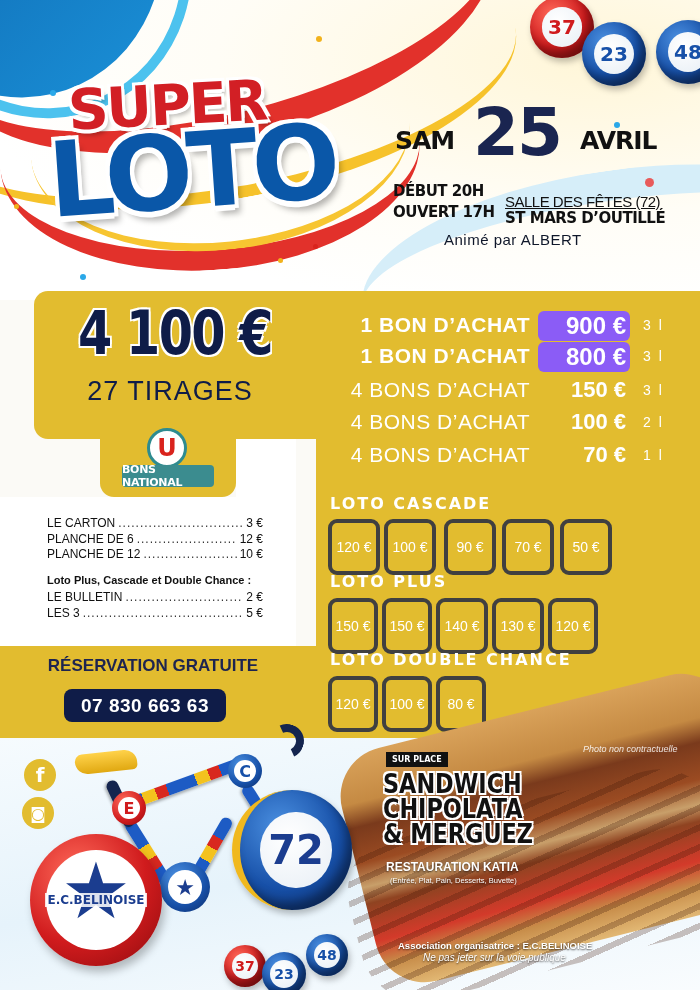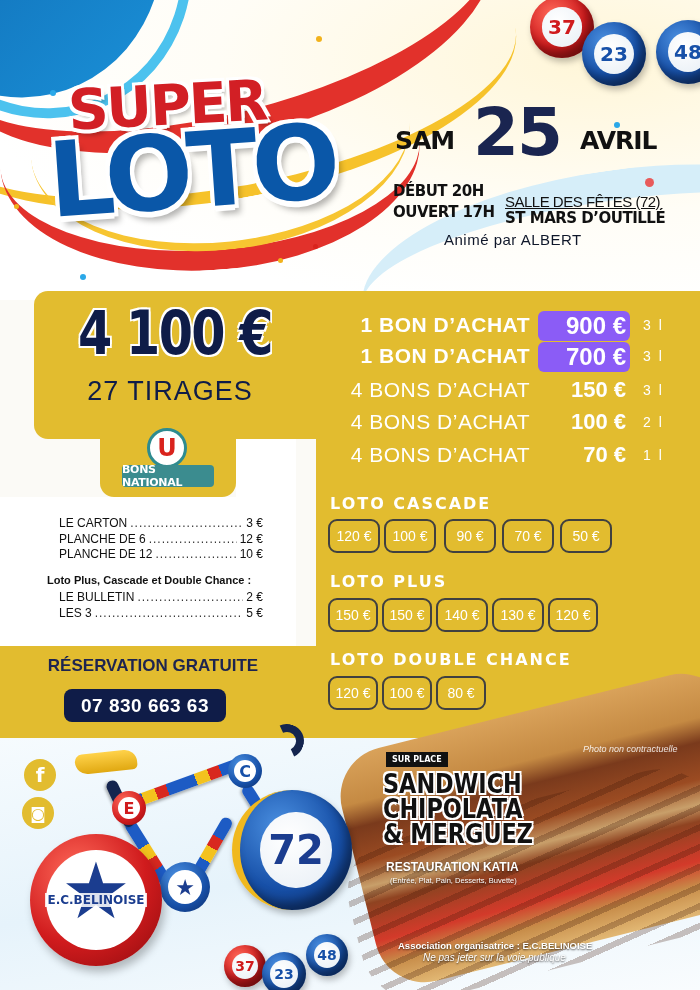--- a/index.html
+++ b/index.html
@@ -80,25 +80,25 @@
   .prize-row { position: absolute; left: 316px; width: 384px; height: 32px; }
   .prize-label { position: absolute; right: 170px; top: 0; font-size: 21px; color: #fff; white-space: nowrap; letter-spacing: 0.5px; }
   .prize-label.bold { font-weight: bold; }
   .prize-amount { position: absolute; right: 70px; top: -2px; font-weight: bold; font-size: 22px; color: #fff; white-space: nowrap; padding: 1px 4px; border-radius: 6px; }
   .prize-amount.hl { background: #8b5cf6; font-size: 24px; padding-left: 28px; }
   .prize-count { position: absolute; left: 327px; top: 4px; font-size: 14px; color: #fff; letter-spacing: 2px; }
 
   
   .loto-title { position: absolute; left: 330px; font-family: "DejaVu Sans", sans-serif; font-weight: bold; font-size: 16px; color: #fff; letter-spacing: 2px; }
   .chips { position: absolute; left: 328px; display: flex; gap: 4px; }
-  .chip { height: 34px; border: 2px solid #404040; border-radius: 9px; color: #fff; font-size: 14px; display: flex; align-items: center; justify-content: center; }
+  .chip { height: 56px; border: 4px solid #404040; border-radius: 9px; color: #fff; font-size: 14px; display: flex; align-items: center; justify-content: center; }
 
   
   .prices { position: absolute; left: 47px; top: 516px; width: 216px; font-size: 12px; color: #111; line-height: 15.5px; }
-  .price-line { display: flex; justify-content: space-between; white-space: nowrap; overflow: hidden; margin-left: 12px; }
+  .price-line { display: flex; justify-content: space-between; white-space: nowrap; overflow: hidden; }
   .price-line .lbl { flex: 0 0 auto; }
   .price-line .dots { flex: 1 1 auto; overflow: hidden; color: #333; letter-spacing: 1px; margin: 0 3px; }
   .price-line .val { flex: 0 0 auto; }
   .prices .sub { font-weight: bold; font-size: 11px; margin-top: 10px; margin-bottom: 2px; }
 
   .resa { position: absolute; left: 0; top: 656px; width: 306px; text-align: center; font-weight: bold; font-size: 17px; color: #1d2450; }
   .phone { position: absolute; left: 64px; top: 689px; width: 162px; height: 33px; background: #0f1c48; border-radius: 8px; color: #fff;
     font-weight: bold; font-size: 19px; display: flex; align-items: center; justify-content: center; letter-spacing: 0.5px; }
 
   
@@ -195,21 +195,21 @@
   <div class="u-logo">U</div>
   <div class="bons-national">BONS NATIONAL</div>
 
   <div class="prize-row" style="top:313px">
     <span class="prize-label bold">1 BON  D’ACHAT</span>
     <span class="prize-amount hl">900 €</span>
     <span class="prize-count">3 l</span>
   </div>
   <div class="prize-row" style="top:344px">
     <span class="prize-label bold">1 BON  D’ACHAT</span>
-    <span class="prize-amount hl">700 €</span>
+    <span class="prize-amount hl">800 €</span>
     <span class="prize-count">3 l</span>
   </div>
   <div class="prize-row" style="top:378px">
     <span class="prize-label">4 BONS D’ACHAT</span>
     <span class="prize-amount">150 €</span>
     <span class="prize-count">3 l</span>
   </div>
   <div class="prize-row" style="top:410px">
     <span class="prize-label">4 BONS D’ACHAT</span>
     <span class="prize-amount">100 €</span>

